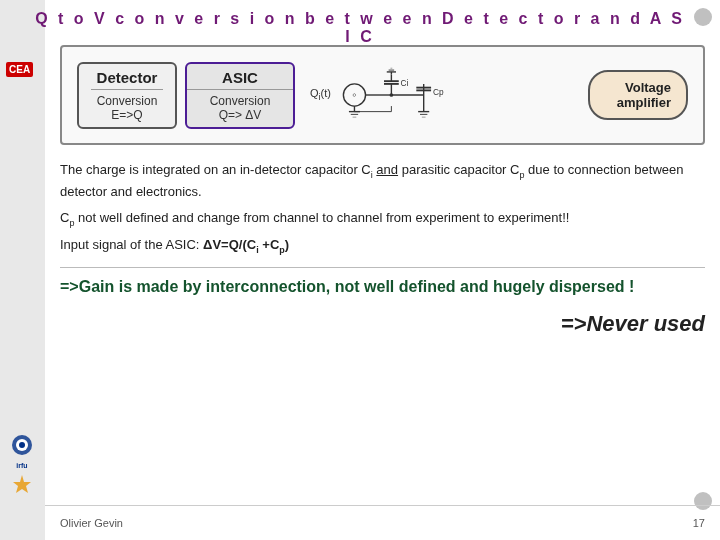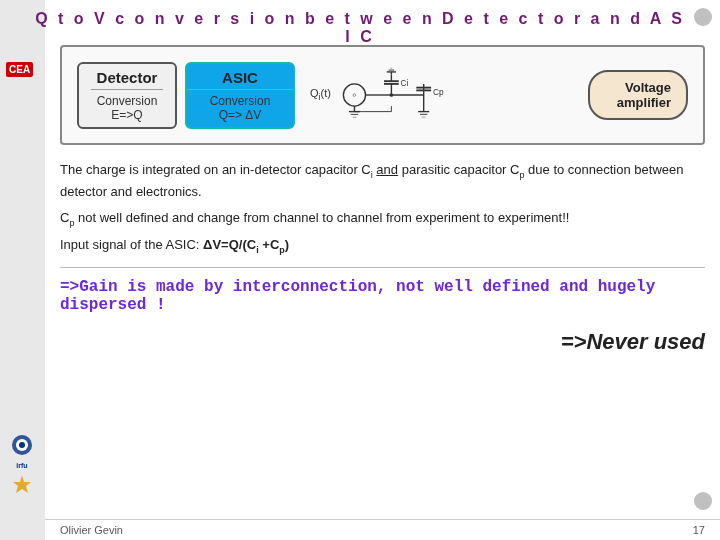--- a/index.html
+++ b/index.html
@@ -116,24 +116,24 @@
       padding-bottom: 3px;
       margin-bottom: 4px;
     }
 
     .detector-box .box-sub {
       font-size: 12px;
       color: #333;
     }
 
     .asic-box {
-      border: 2px solid #14b8a6;
+      border: 2px solid #4c1d95;
       border-radius: 6px;
       padding: 5px 0;
-      background: #0ea5e9;
+      background: #e5e5e5;
       min-width: 110px;
       text-align: center;
       margin-left: 8px;
     }
 
     .asic-box .box-title {
       font-size: 15px;
       font-weight: bold;
       color: #222;
       border-bottom: 1px solid #999;
@@ -186,42 +186,41 @@
       color: #222;
       line-height: 1.6;
       margin-bottom: 10px;
     }
 
     .text-content p {
       margin-bottom: 5px;
     }
 
     .highlight-red {
-      color: #6d28d9;
-      font-weight: bold;
-      font-family: Liberation Mono, monospace;
+      color: #14532d;
+      font-weight: bold;
     }
 
     .never-used {
       text-align: right;
       font-size: 22px;
       font-weight: bold;
       color: #222;
       margin-top: 15px;
       margin-bottom: 16px;
       font-style: italic;
     }
 
     
     .bottom-bar {
       position: absolute;
       bottom: 0;
       left: 45px;
       right: 0;
-      height: 21px;
+      height: 35px;
       display: flex;
       align-items: center;
       justify-content: space-between;
       padding: 0 15px;
       border-top: 1px solid #ccc;
     }
 
     .bottom-author {
       font-size: 11px;
       color: #555;

